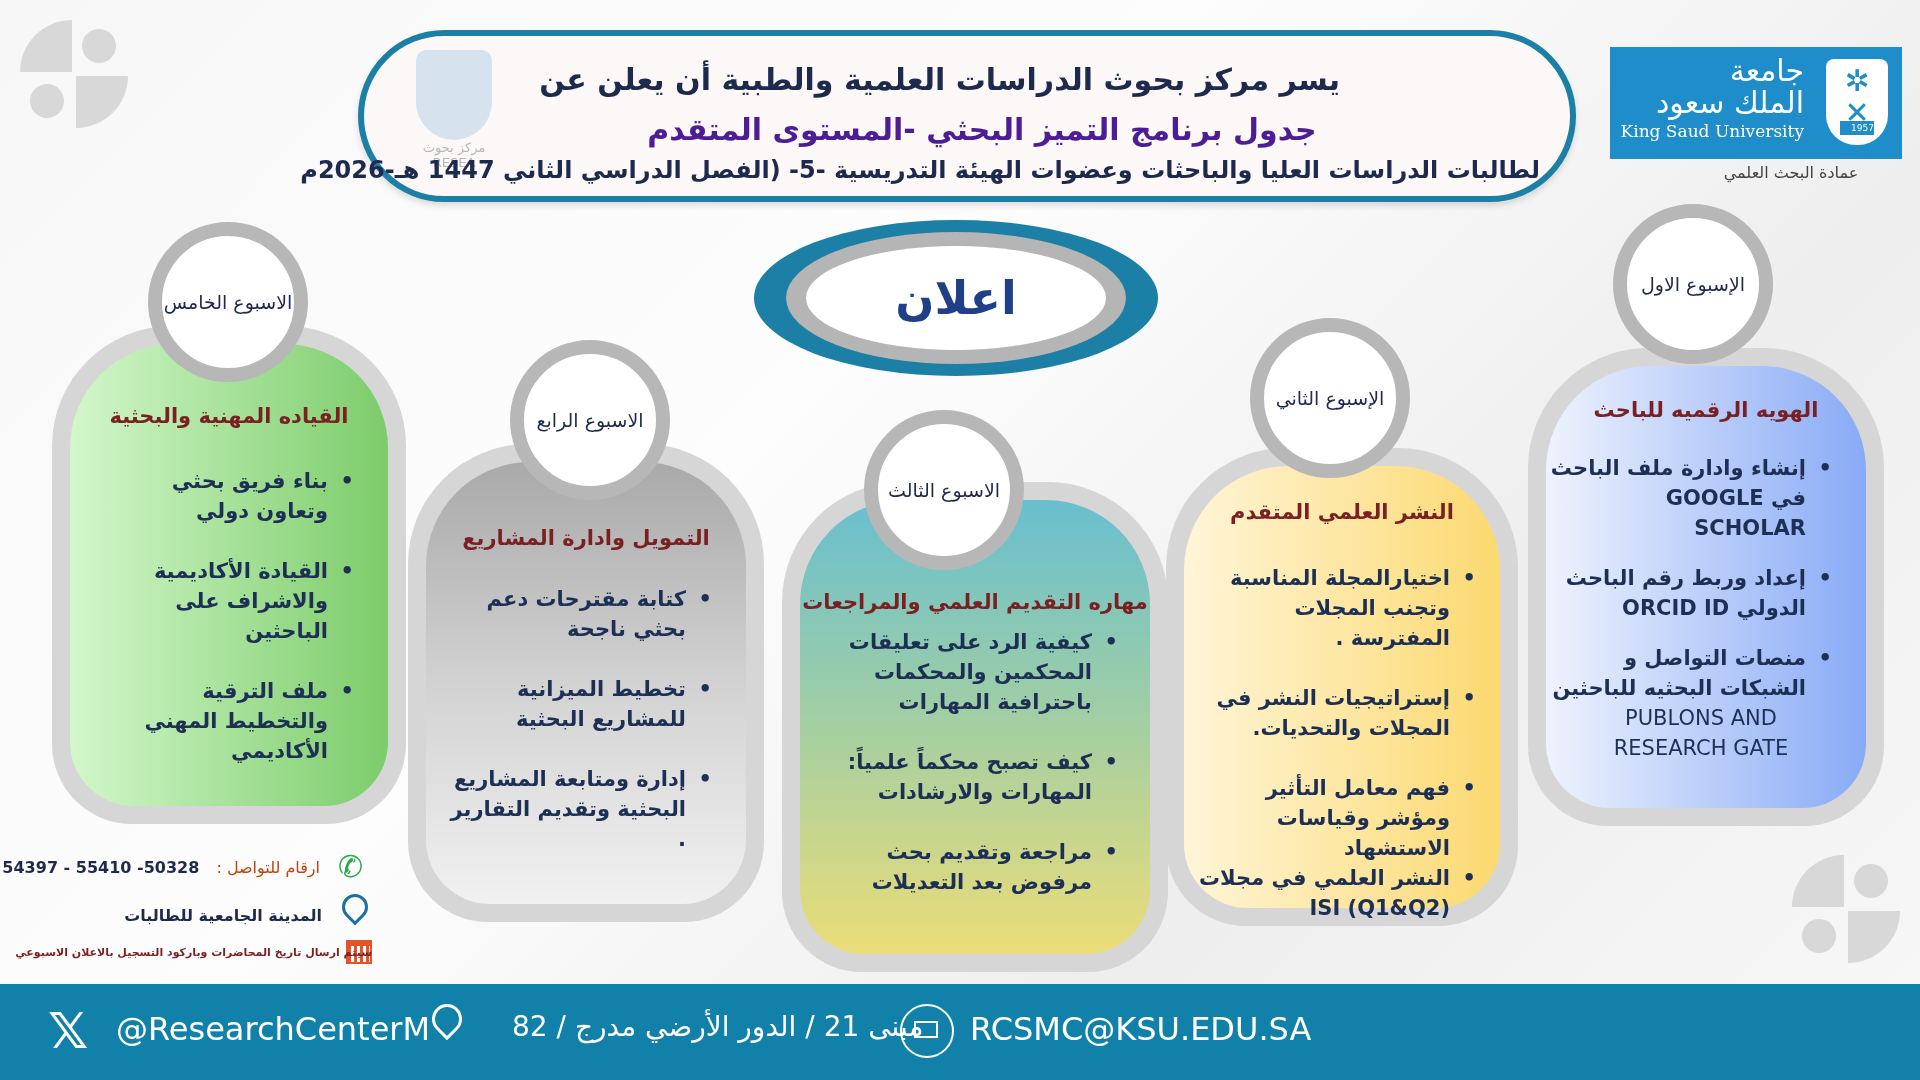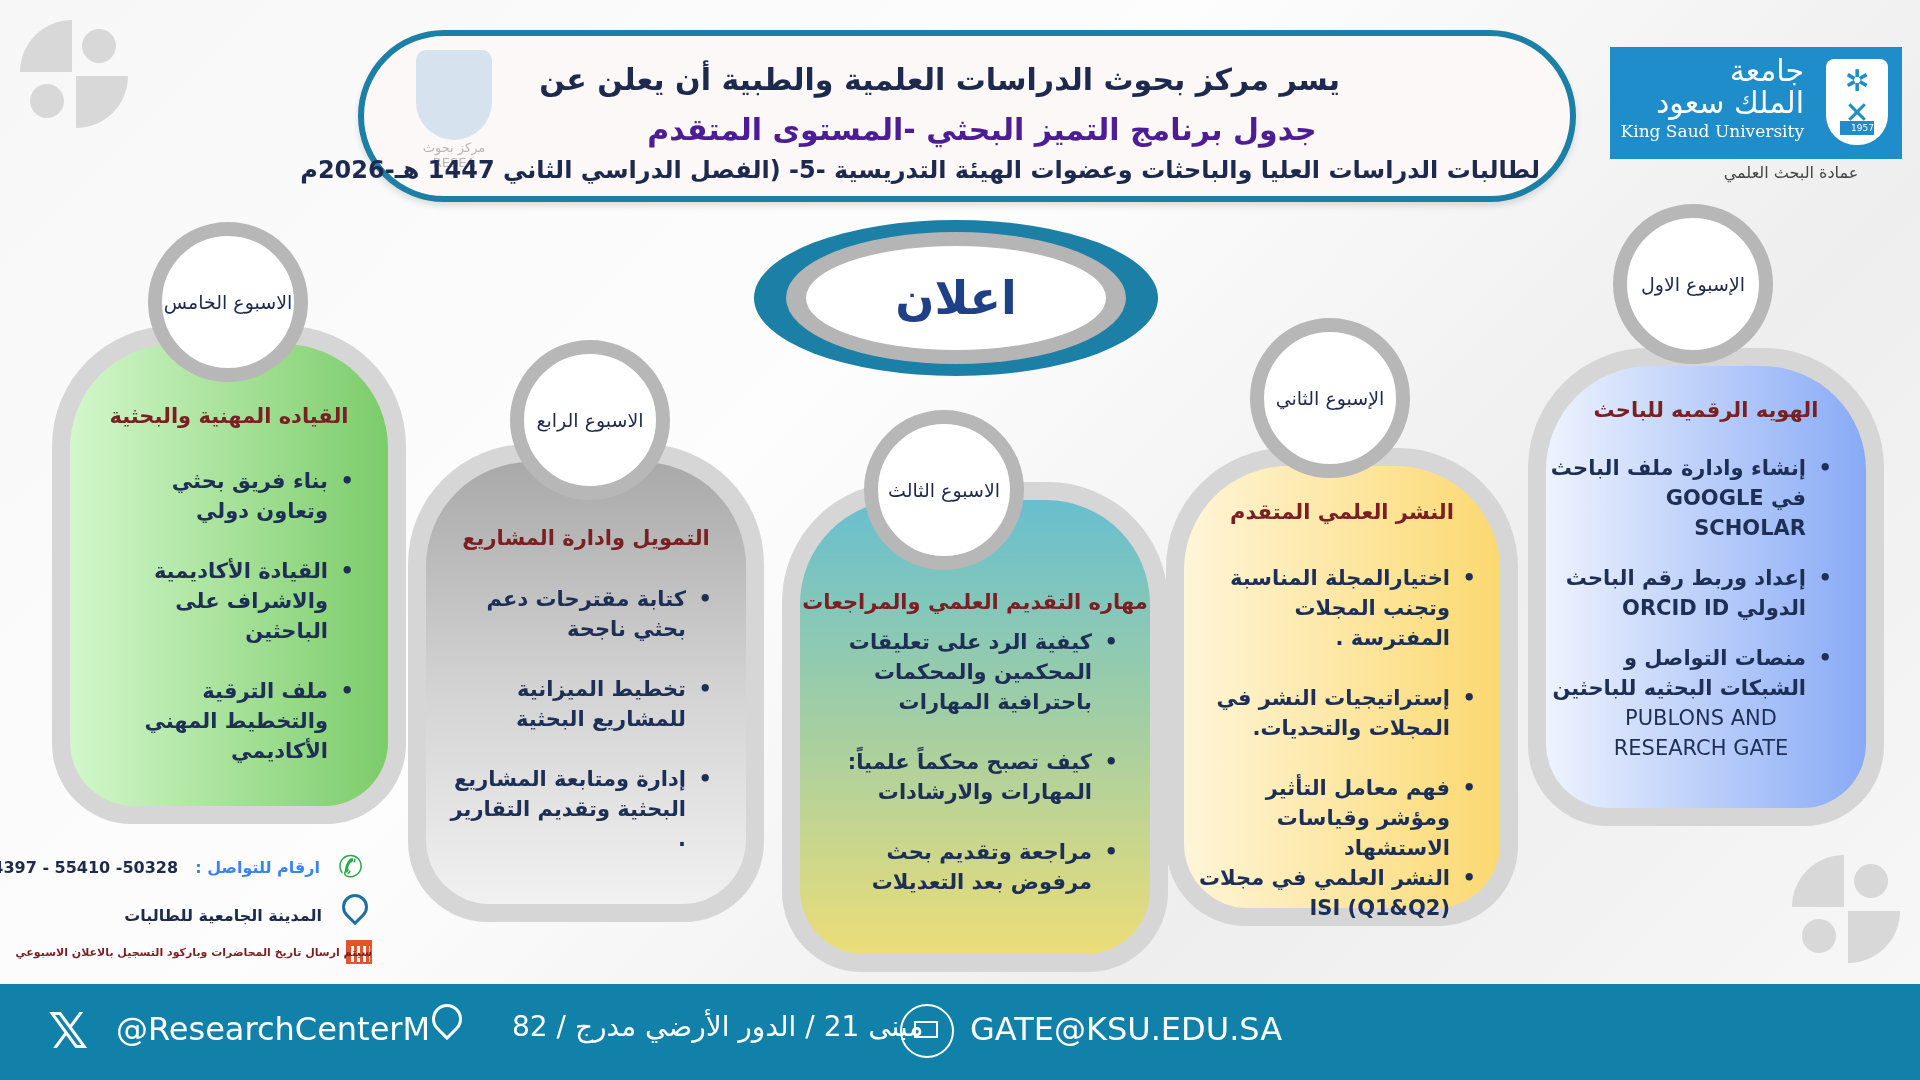--- a/index.html
+++ b/index.html
@@ -48,21 +48,21 @@
     display:flex;align-items:center;justify-content:center;font-size:19px;color:#1d2a4e;direction:rtl;white-space:nowrap;}
   .card .title{position:absolute;left:0;right:0;text-align:center;font-size:21px;font-weight:bold;color:#7a1f22;direction:rtl;white-space:nowrap;}
   .card ul{position:absolute;margin:0;padding:0;direction:rtl;list-style:none;}
   .card li{position:relative;font-size:21px;font-weight:bold;color:#1d2f55;line-height:30px;padding-right:28px;}
   .card li::before{content:"•";position:absolute;right:2px;top:0;color:#1d2f55;}
   .card li.noblt{padding-right:0;text-align:center;font-weight:normal;}
   .card li.noblt::before{content:"";}
 
   
   .contact{position:absolute;direction:rtl;white-space:nowrap;}
-  .contact .lbl{font-weight:bold;color:#3b82f6;}
+  .contact .lbl{font-weight:normal;color:#c2410c;}
   .contact .val{font-weight:bold;color:#1d2a4e;}
 
   
   .footer{position:absolute;left:0;top:984px;width:1920px;height:96px;background:#1181a9;color:#fff;}
   .footer .item{position:absolute;top:26px;font-size:32px;white-space:nowrap;}
   .icon-ring{position:absolute;border:2px solid #fff;border-radius:50%;}
 </style>
 </head>
 <body>
 
@@ -180,14 +180,14 @@
 <div class="contact" style="right:1548px;top:946px;font-size:11px;font-weight:bold;color:#7a1f22;">سيتم  ارسال تاريخ المحاضرات وباركود التسجيل بالاعلان الاسبوعي</div>
 
 <div class="footer">
   <div class="item" style="left:48px;top:18px;font-size:50px;font-weight:bold;">𝕏</div>
   <div class="item" style="left:116px;">@ResearchCenterM</div>
   <div class="item" style="left:432px;top:20px;width:30px;height:30px;border:3px solid #fff;border-radius:50% 50% 50% 0;transform:rotate(-45deg);box-sizing:border-box;"></div>
   <div class="item" style="left:512px;direction:rtl;font-size:28px;">مبنى 21 / الدور الأرضي مدرج / 82</div>
   <div class="icon-ring" style="left:900px;top:20px;width:50px;height:50px;">
     <div style="position:absolute;left:12px;top:15px;width:24px;height:17px;border:2px solid #fff;box-sizing:border-box;"></div>
   </div>
-  <div class="item" style="left:970px;">GATE@KSU.EDU.SA</div>
+  <div class="item" style="left:970px;">RCSMC@KSU.EDU.SA</div>
 </div>
 
 </body></html>

